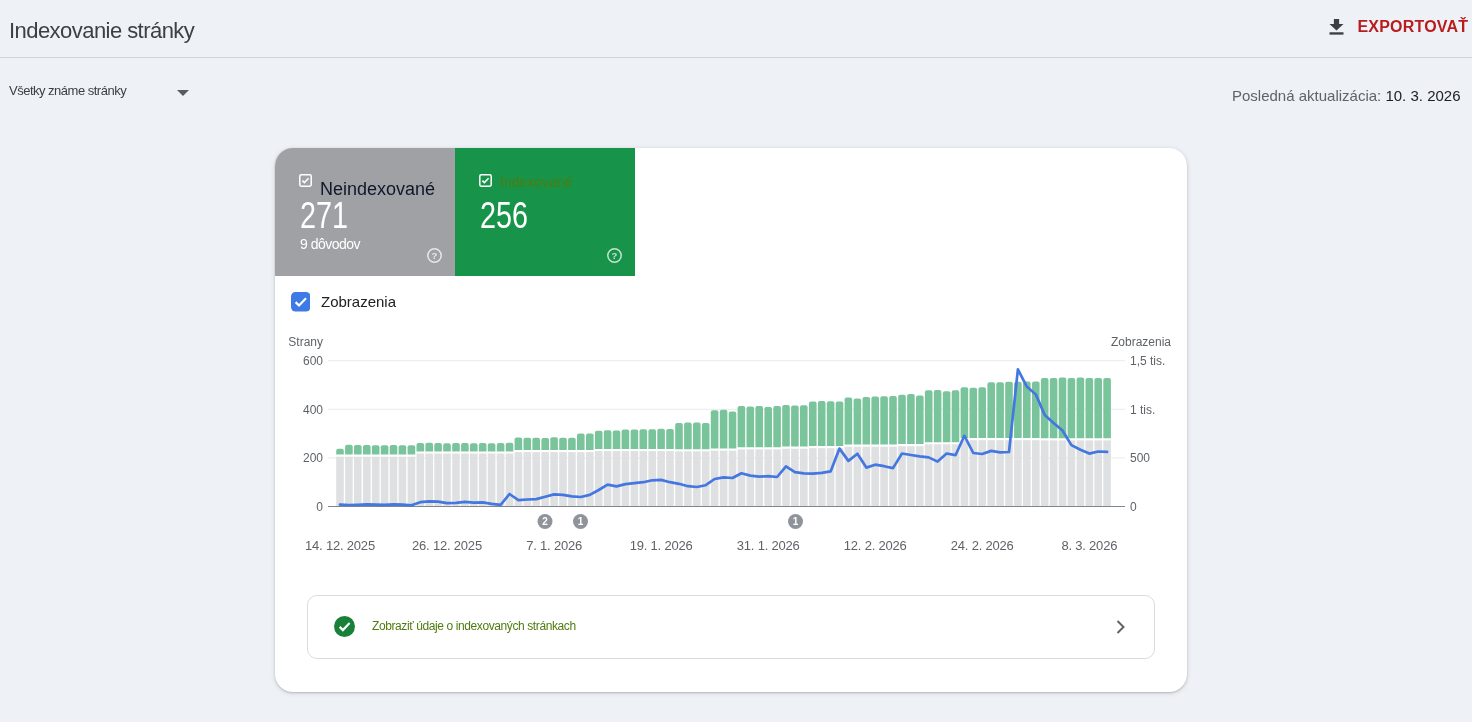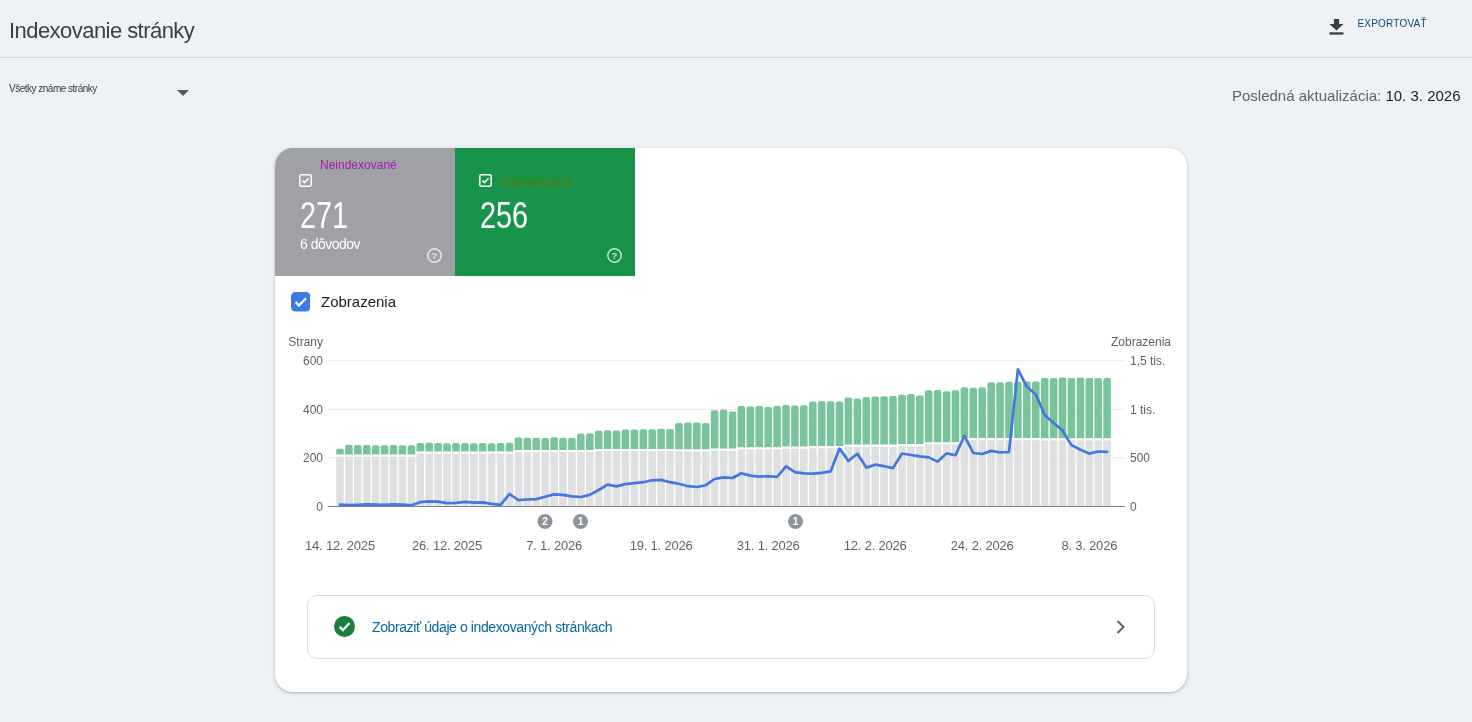--- a/index.html
+++ b/index.html
@@ -2,38 +2,38 @@
 <html><head><meta charset="utf-8"><style>
 *{margin:0;padding:0;box-sizing:border-box}
 html,body{width:1472px;height:722px;background:#eef1f6;font-family:"Liberation Sans",sans-serif;overflow:hidden;position:relative}
 .abs{position:absolute}
 </style></head><body>
 <div class="abs" style="left:9px;top:18px;font-size:22px;letter-spacing:-.55px;color:#3c4043">Indexovanie stránky</div>
 <div class="abs" style="left:1326px;top:16px"><svg width="21" height="21" viewBox="0 0 24 24" fill="#3c4043">
       <path d="M12 16.5l8-7.3h-5V3.5H9v5.7H4z"></path>
       <path d="M4 18.6h16v2.7H4z"></path>
     </svg></div>
-<div class="abs" style="left:1357.5px;top:18px;font-size:10px;font-weight:normal;letter-spacing:.2px;color:#0c4a6e">EXPORTOVAŤ</div>
+<div class="abs" style="left:1357.5px;top:18px;font-size:16px;font-weight:bold;letter-spacing:.2px;color:#b91c1c">EXPORTOVAŤ</div>
 <div class="abs" style="left:0;top:57px;width:1472px;height:1px;background:#d0d3d7"></div>
-<div class="abs" style="left:9px;top:83px;font-size:10px;letter-spacing:-.5px;color:#3c4043">Všetky známe stránky</div>
+<div class="abs" style="left:9px;top:83px;font-size:13px;letter-spacing:-.5px;color:#3c4043">Všetky známe stránky</div>
 <div class="abs" style="left:177px;top:90px;width:0;height:0;border-left:6px solid transparent;border-right:6px solid transparent;border-top:6px solid #575c63"></div>
 <div class="abs" style="left:1232px;top:87px;width:226px;font-size:15px;color:#5f6368;white-space:nowrap">Posledná aktualizácia: <span style="color:#202124">10.&nbsp;3.&nbsp;2026</span></div>
 
 <div class="abs" style="left:275px;top:148px;width:912px;height:544px;background:#fff;border-radius:18px;box-shadow:0 1px 2px rgba(60,64,67,.25),0 1px 4px 1px rgba(60,64,67,.1)"></div>
 
 <div class="abs" style="left:275px;top:148px;width:180px;height:128px;background:#9fa1a4;border-top-left-radius:18px"></div>
 <div class="abs" style="left:455px;top:148px;width:180px;height:128px;background:#18944a"></div>
 
 <div class="abs" style="left:299px;top:173px"><svg width="13" height="13" viewBox="0 0 13 13" fill="none" stroke="#fff">
       <rect x="0.8" y="0.8" width="11.4" height="11.4" rx="1.4" stroke-width="1.5"></rect>
       <path d="M3.4 6.6l2 2 4.2-4.4" stroke-width="1.5"></path>
     </svg></div>
-<div class="abs" style="left:320px;top:158px;font-size:12px;color:#a21caf">Neindexované</div>
+<div class="abs" style="left:320px;top:179px;font-size:18px;color:#0f172a">Neindexované</div>
 <div class="abs" style="left:300px;top:195px;font-size:36px;color:#fff;transform:scaleX(.8);transform-origin:0 0">271</div>
-<div class="abs" style="left:300px;top:236px;font-size:14px;letter-spacing:-.5px;color:#fff">6 dôvodov</div>
+<div class="abs" style="left:300px;top:236px;font-size:14px;letter-spacing:-.5px;color:#fff">9 dôvodov</div>
 <div class="abs" style="left:427px;top:247.5px"><svg width="15" height="15" viewBox="0 0 15 15">
       <circle cx="7.5" cy="7.5" r="6.7" fill="none" stroke="rgba(255,255,255,.75)" stroke-width="1.5"></circle>
       <text x="7.5" y="11" text-anchor="middle" font-size="9.5" font-weight="bold" fill="rgba(255,255,255,.75)" font-family="&quot;Liberation Sans&quot;, sans-serif">?</text>
     </svg></div>
 
 <div class="abs" style="left:479px;top:173px"><svg width="13" height="13" viewBox="0 0 13 13" fill="none" stroke="#fff">
       <rect x="0.8" y="0.8" width="11.4" height="11.4" rx="1.4" stroke-width="1.5"></rect>
       <path d="M3.4 6.6l2 2 4.2-4.4" stroke-width="1.5"></path>
     </svg></div>
 <div class="abs" style="left:500px;top:173.5px;font-size:14px;color:#4d7c0f">Indexované</div>
@@ -253,16 +253,16 @@
     <text x="600.2" y="220" text-anchor="middle" font-size="13" letter-spacing="-.2" fill="#5f6368">12. 2. 2026</text>
     <text x="707.2" y="220" text-anchor="middle" font-size="13" letter-spacing="-.2" fill="#5f6368">24. 2. 2026</text>
     <text x="814.3" y="220" text-anchor="middle" font-size="13" letter-spacing="-.2" fill="#5f6368">8. 3. 2026</text>
   </svg>
 
 <div class="abs" style="left:307px;top:595px;width:848px;height:64px;border:1px solid #dadce0;border-radius:10px;background:#fff"></div>
 <div class="abs" style="left:333.5px;top:616px"><svg width="21" height="21" viewBox="0 0 21 21">
       <circle cx="10.5" cy="10.5" r="10.5" fill="#188038"></circle>
       <path d="M5.7 10.9l3.2 3.2 6.7-7" fill="none" stroke="#fff" stroke-width="2.2"></path>
     </svg></div>
-<div class="abs" style="left:372px;top:619px;font-size:14px;letter-spacing:-.4px;color:#0369a1">Zobraziť údaje o indexovaných stránkach</div>
+<div class="abs" style="left:372px;top:619px;font-size:12px;letter-spacing:-.4px;color:#4d7c0f">Zobraziť údaje o indexovaných stránkach</div>
 <div class="abs" style="left:1108px;top:615px"><svg width="24" height="24" viewBox="0 0 24 24" fill="none" stroke="#5f6368" stroke-width="2">
       <path d="M9.5 6l6 6-6 6"></path>
     </svg></div>
 
 </body></html>

